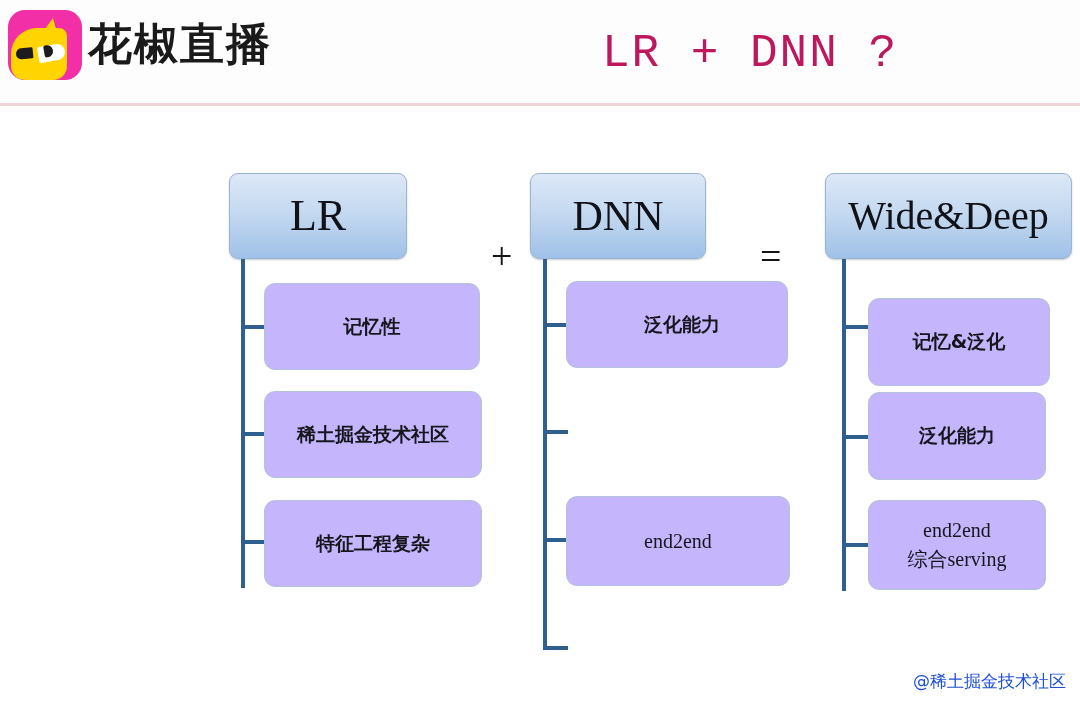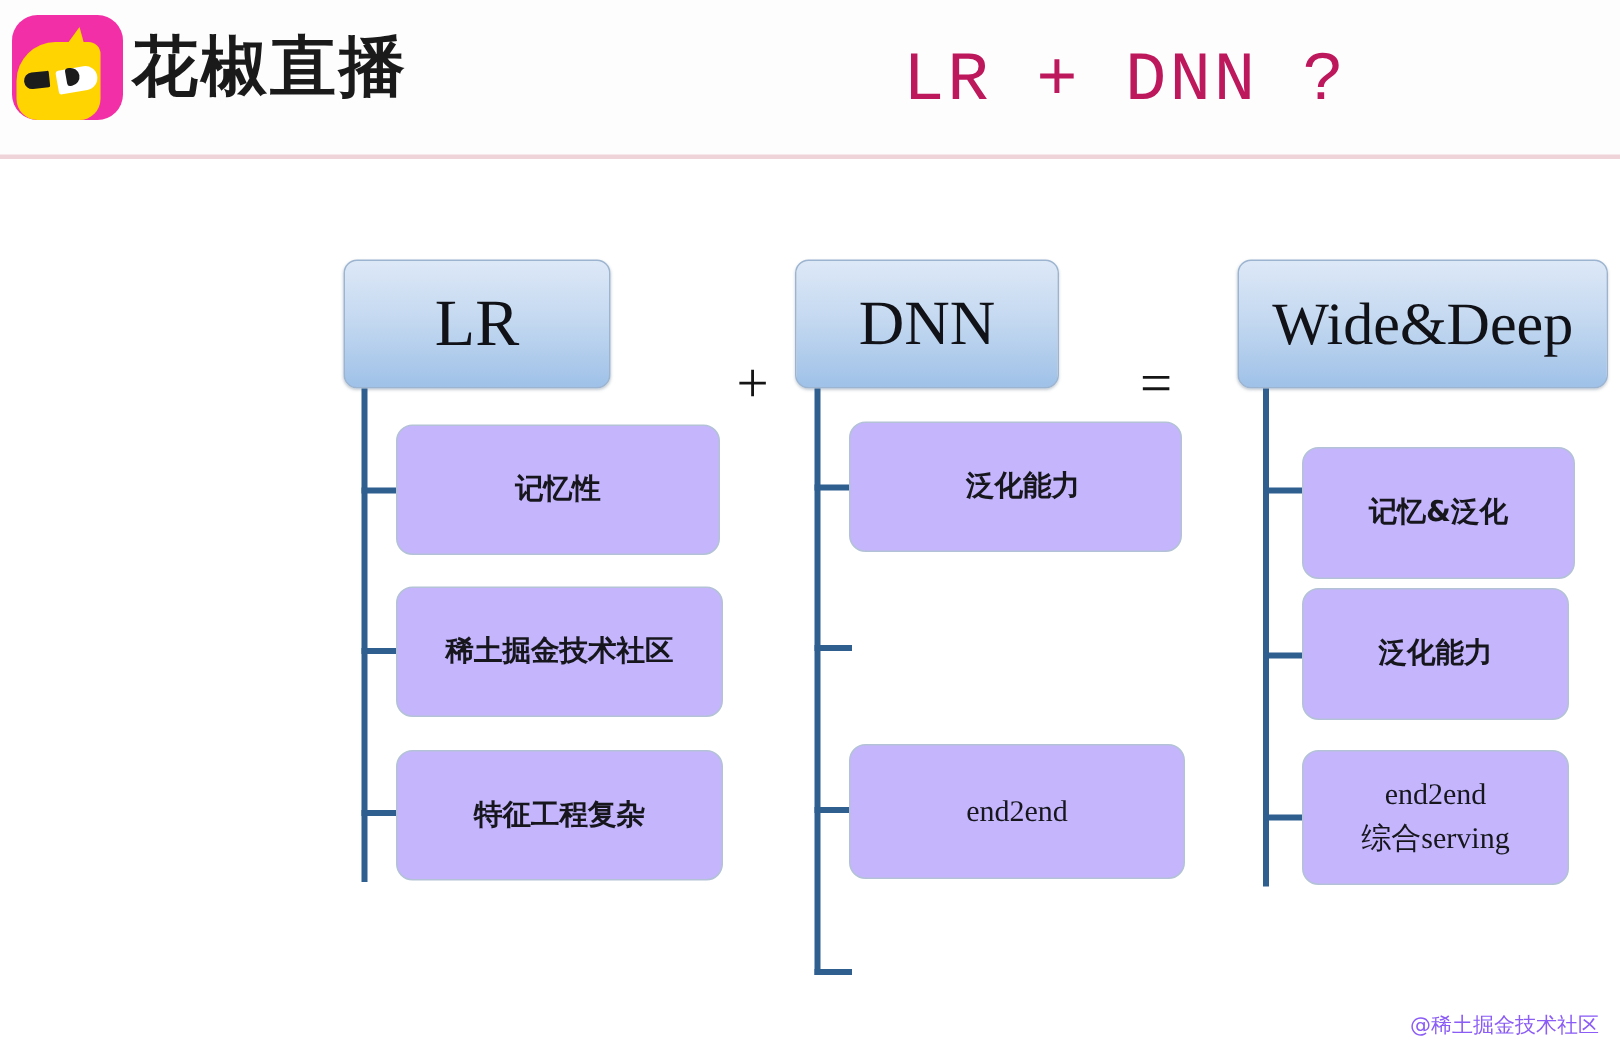--- a/index.html
+++ b/index.html
@@ -170,22 +170,22 @@
     font-size: 38px;
     color: #151515;
     line-height: 1;
   }
 
   .watermark {
     position: absolute;
     right: 14px;
     bottom: 10px;
     font-family: "DejaVu Sans", "Liberation Sans", sans-serif;
-    font-size: 14px;
-    color: #8b5cf6;
+    font-size: 17px;
+    color: #1d4ed8;
     white-space: nowrap;
   }
 </style>
 </head>
 <body>
 
 <div class="slide">
 
   <div class="header">
     <div class="logo-mark">

